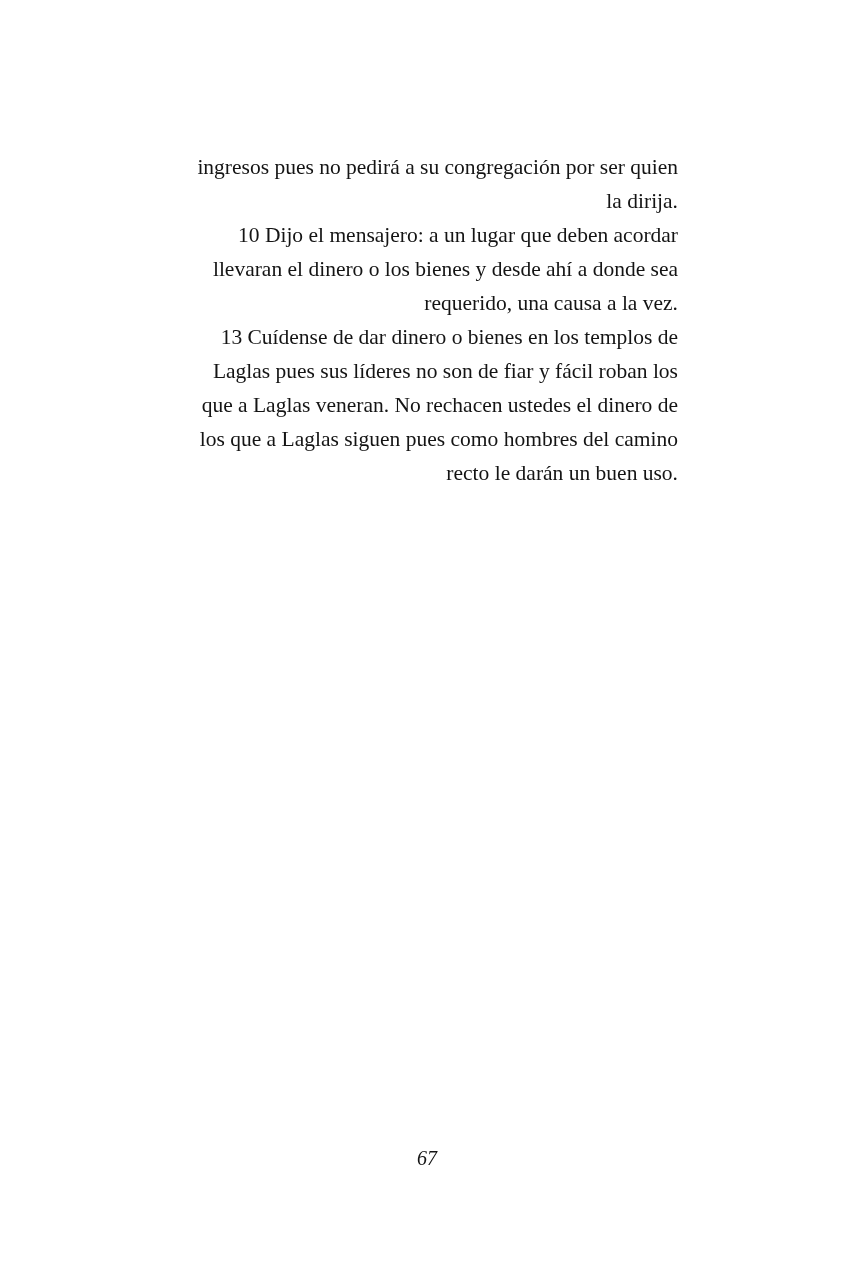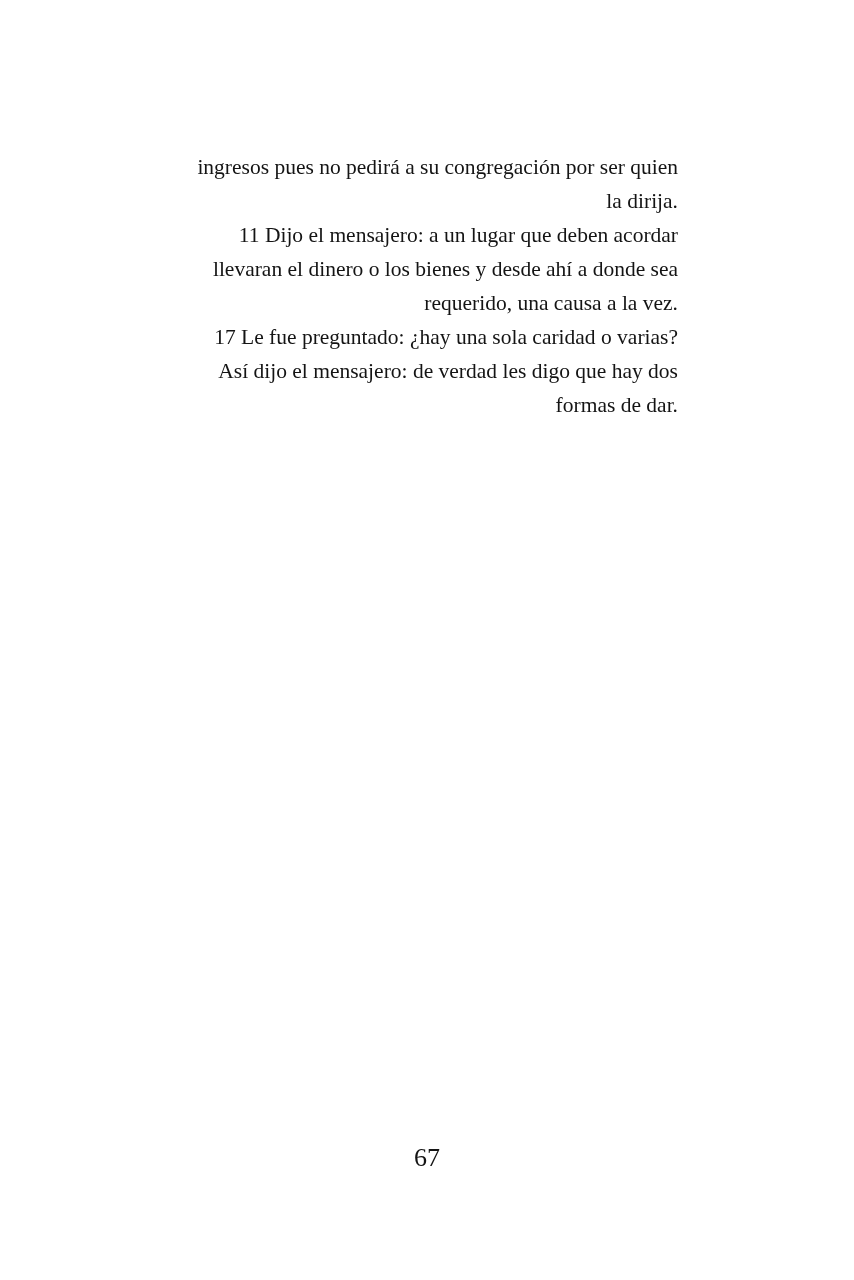--- a/index.html
+++ b/index.html
@@ -28,28 +28,29 @@
   .text-block p {
     margin: 0;
     padding: 0;
   }
   .page-number {
     position: absolute;
     left: 0;
     top: 1144px;
     width: 100%;
     text-align: center;
-    font-size: 26px;
+    font-size: 20px;
     line-height: 28px;
     color: #141414;
+    font-style: italic;
   }
 </style>
 </head>
 <body>
 
 <div class="page">
   <div class="text-block">
     <p>ingresos pues no pedirá a su congregación por ser quien la dirija.</p>
-    <p>11 Dijo el mensajero: a un lugar que deben acordar llevaran el dinero o los bienes y desde ahí a donde sea requerido, una causa a la vez.</p>
-    <p>17 Le fue preguntado: ¿hay una sola caridad o varias? Así dijo el mensajero: de verdad les digo que hay dos formas de dar.</p>
+    <p>10 Dijo el mensajero: a un lugar que deben acordar llevaran el dinero o los bienes y desde ahí a donde sea requerido, una causa a la vez.</p>
+    <p>13 Cuídense de dar dinero o bienes en los templos de Laglas pues sus líderes no son de fiar y fácil roban los que a Laglas veneran. No rechacen ustedes el dinero de los que a Laglas siguen pues como hombres del camino recto le darán un buen uso.</p>
   </div>
   <div class="page-number">67</div>
 </div>
 
 </body></html>

